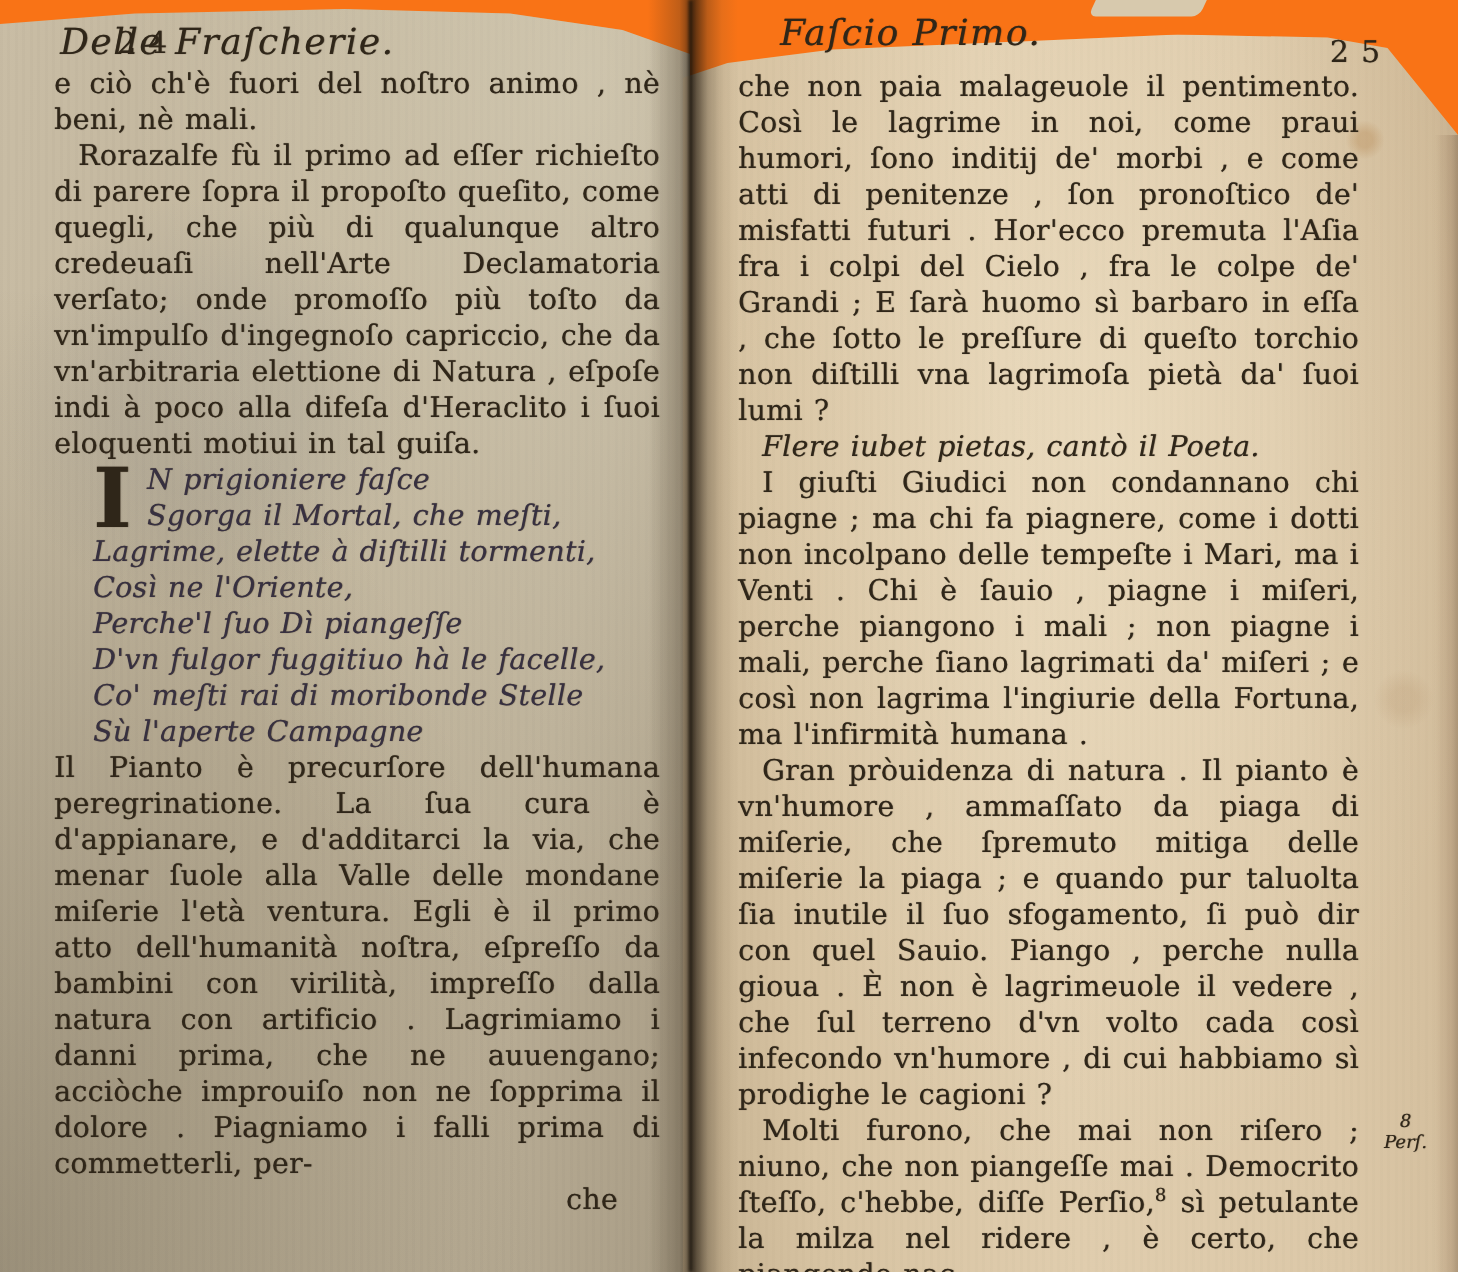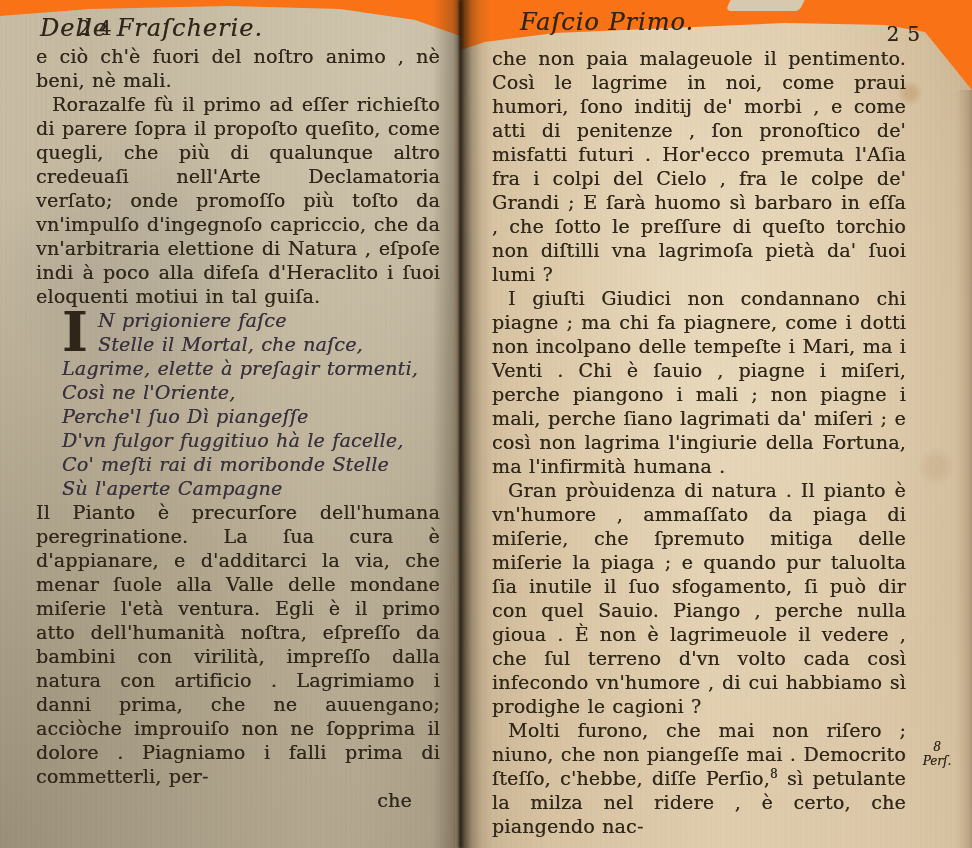--- a/index.html
+++ b/index.html
@@ -85,37 +85,38 @@
 
   <div class="page-num ink lp-number">24</div>
   <div class="running-title ink lp-title">Delle Fraſcherie.</div>
 
   <div class="text-col ink lp-text">
     <p>e ciò ch'è fuori del noſtro animo , nè beni, nè mali.</p>
     <p class="indent">Rorazalfe fù il primo ad eſſer richieſto di parere ſopra il propoſto queſito, come quegli, che più di qualunque altro credeuaſi nell'Arte Declamatoria verſato; onde promoſſo più toſto da vn'impulſo d'ingegnoſo capriccio, che da vn'arbitraria elettione di Natura , eſpoſe indi à poco alla difeſa d'Heraclito i ſuoi eloquenti motiui in tal guiſa.</p>
     <div class="poem">
       <span class="drop-cap">I</span>
       <div class="poem-line">N prigioniere faſce</div>
-      <div class="poem-line l2">Stelle il Mortal, che naſce,</div>
-      <div class="poem-line">Lagrime, elette à preſagir tormenti,</div>
+      <div class="poem-line l2">Sgorga il Mortal, che meſti,</div>
+      <div class="poem-line">Lagrime, elette à diſtilli tormenti,</div>
       <div class="poem-line">Così ne l'Oriente,</div>
       <div class="poem-line">Perche'l ſuo Dì piangeſſe</div>
       <div class="poem-line">D'vn fulgor fuggitiuo hà le facelle,</div>
       <div class="poem-line">Co' meſti rai di moribonde Stelle</div>
       <div class="poem-line">Sù l'aperte Campagne</div>
     </div>
     <p>Il Pianto è precurſore dell'humana peregrinatione. La ſua cura è d'appianare, e d'additarci la via, che menar ſuole alla Valle delle mondane miſerie l'età ventura. Egli è il primo atto dell'humanità noſtra, eſpreſſo da bambini con virilità, impreſſo dalla natura con artificio . Lagrimiamo i danni prima, che ne auuengano; acciòche improuiſo non ne ſopprima il dolore . Piagniamo i falli prima di commetterli, per-</p>
     <p class="catchword">che</p>
   </div>
 
   <div class="page-num ink rp-number">25</div>
   <div class="running-title ink rp-title">Faſcio Primo.</div>
 
   <div class="text-col ink rp-text">
     <p>che non paia malageuole il pentimento. Così le lagrime in noi, come praui humori, ſono inditij de' morbi , e come atti di penitenze , ſon pronoſtico de' misfatti futuri . Hor'ecco premuta l'Aſia fra i colpi del Cielo , fra le colpe de' Grandi ; E ſarà huomo sì barbaro in eſſa , che ſotto le preſſure di queſto torchio non diſtilli vna lagrimoſa pietà da' ſuoi lumi ?</p>
+    <p class="quote-line">Flere iubet pietas, cantò il Poeta.</p>
     <p class="indent">I giuſti Giudici non condannano chi piagne ; ma chi fa piagnere, come i dotti non incolpano delle tempeſte i Mari, ma i Venti . Chi è ſauio , piagne i miſeri, perche piangono i mali ; non piagne i mali, perche ſiano lagrimati da' miſeri ; e così non lagrima l'ingiurie della Fortuna, ma l'infirmità humana .</p>
     <p class="indent">Gran pròuidenza di natura . Il pianto è vn'humore , ammaſſato da piaga di miſerie, che ſpremuto mitiga delle miſerie la piaga ; e quando pur taluolta ſia inutile il ſuo sfogamento, ſi può dir con quel Sauio. Piango , perche nulla gioua . È non è lagrimeuole il vedere , che ſul terreno d'vn volto cada così infecondo vn'humore , di cui habbiamo sì prodighe le cagioni ?</p>
     <p class="indent"><span>Molti furono, che mai non riſero ; niuno, che non piangeſſe mai . Democrito ſteſſo, c'hebbe, diſſe Perſio,</span><sup class="note-ref">8</sup><span> sì petulante la milza nel ridere , è certo, che piangendo nac-</span></p>
 
   </div>
 
   <div class="margin-note ink">
     <div>8</div>
     <div>Perſ.</div>
   </div>

